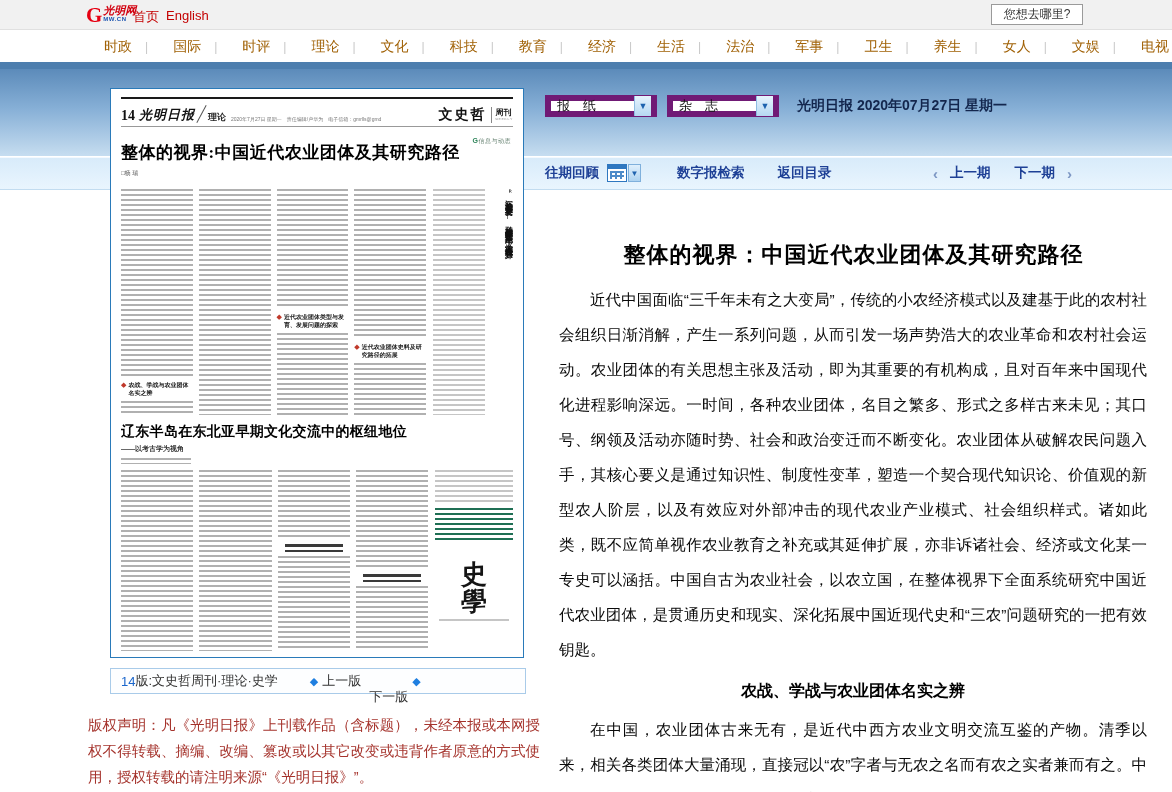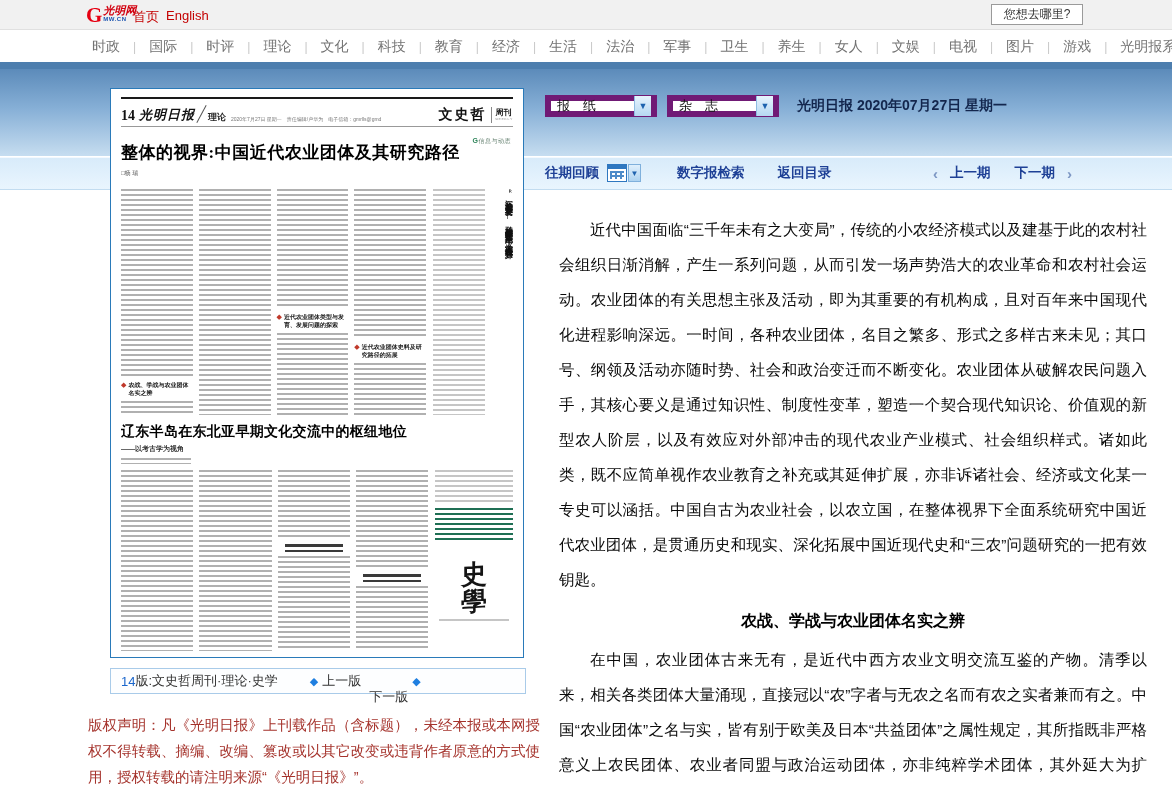--- a/index.html
+++ b/index.html
@@ -14,21 +14,21 @@
   .logo-col { display:flex; flex-direction:column; margin-left:1px; }
   .logo-cn { color:#d2000f; font-size:11px; font-weight:bold; line-height:12px; font-style:italic; }
   .logo-en { color:#1d55b0; font-size:6px; font-weight:bold; line-height:7px; letter-spacing:.5px; }
   .hdr-link { position:absolute; top:8px; font-size:13px; color:#c40000; text-decoration:none; cursor:pointer; }
   .hdr-link.home { left:133px; }
   .hdr-link.english { left:166px; }
   .search-box { position:absolute; right:89px; top:4px; width:92px; height:21px; border:1px solid #9a9a9a; background:#fff; font-size:12px; text-align:center; color:#333; font-family:inherit; }
 
   
   .nav-bar { position:absolute; top:31px; left:0; width:1172px; height:31px; background:#fff; display:flex; align-items:center; padding-left:92px; }
-  .nav-item { font-size:14px; color:#737373; cursor:pointer; white-space:nowrap; }
+  .nav-item { font-size:14px; color:#a16207; cursor:pointer; white-space:nowrap;margin-left:12px; }
   .nav-sep { color:#c8c8c8; font-size:12px; margin:0 13px; }
 
   
   .blue-strip { position:absolute; top:62px; left:0; width:1172px; height:7px; background:#4d7eae; }
   .banner { position:absolute; top:69px; left:0; width:1172px; height:87px; background:linear-gradient(180deg,#5c8bba 0%, #86afd6 45%, #c6ddf0 100%); }
   .toolbar-band { position:absolute; top:157px; left:0; width:1172px; height:33px; background:linear-gradient(180deg,#d8ebfa,#e9f5fe); border-top:1px solid #f3f9ff; border-bottom:1px solid #c2dcf0; }
 
   
   .edition-row { position:absolute; left:545px; top:95px; display:flex; align-items:center; }
   .select { width:112px; height:22px; background:#fff; border:6px solid #701a75; display:flex; align-items:center; cursor:pointer; }
@@ -328,20 +328,21 @@
       <span class="pn-arrow">◆</span>
       <span class="pn-link">上一版</span>
       <span class="pn-link">下一版</span>
       <span class="pn-arrow">◆</span>
     </span>
   </div>
 
   <div class="copyright">版权声明：凡《光明日报》上刊载作品（含标题），未经本报或本网授权不得转载、摘编、改编、篡改或以其它改变或违背作者原意的方式使用，授权转载的请注明来源“《光明日报》”。</div>
 
   <div class="article">
+    <div class="art-title">整体的视界：中国近代农业团体及其研究路径</div>
     <div class="art-body">
       <p class="art-p">近代中国面临“三千年未有之大变局”，传统的小农经济模式以及建基于此的农村社会组织日渐消解，产生一系列问题，从而引发一场声势浩大的农业革命和农村社会运动。农业团体的有关思想主张及活动，即为其重要的有机构成，且对百年来中国现代化进程影响深远。一时间，各种农业团体，名目之繁多、形式之多样古来未见；其口号、纲领及活动亦随时势、社会和政治变迁而不断变化。农业团体从破解农民问题入手，其核心要义是通过知识性、制度性变革，塑造一个契合现代知识论、价值观的新型农人阶层，以及有效应对外部冲击的现代农业产业模式、社会组织样式。诸如此类，既不应简单视作农业教育之补充或其延伸扩展，亦非诉诸社会、经济或文化某一专史可以涵括。中国自古为农业社会，以农立国，在整体视界下全面系统研究中国近代农业团体，是贯通历史和现实、深化拓展中国近现代史和“三农”问题研究的一把有效钥匙。</p>
       <div class="art-h">农战、学战与农业团体名实之辨</div>
       <p class="art-p">在中国，农业团体古来无有，是近代中西方农业文明交流互鉴的产物。清季以来，相关各类团体大量涌现，直接冠以“农”字者与无农之名而有农之实者兼而有之。中国“农业团体”之名与实，皆有别于欧美及日本“共益团体”之属性规定，其所指既非严格意义上农民团体、农业者同盟与政治运动团体，亦非纯粹学术团体，其外延大为扩充，实际用以指称一切涉农的团体组织，举凡各种学术社团、乡村建设团</p>
     </div>
   </div>
 
 </div>
 
 </body></html>

